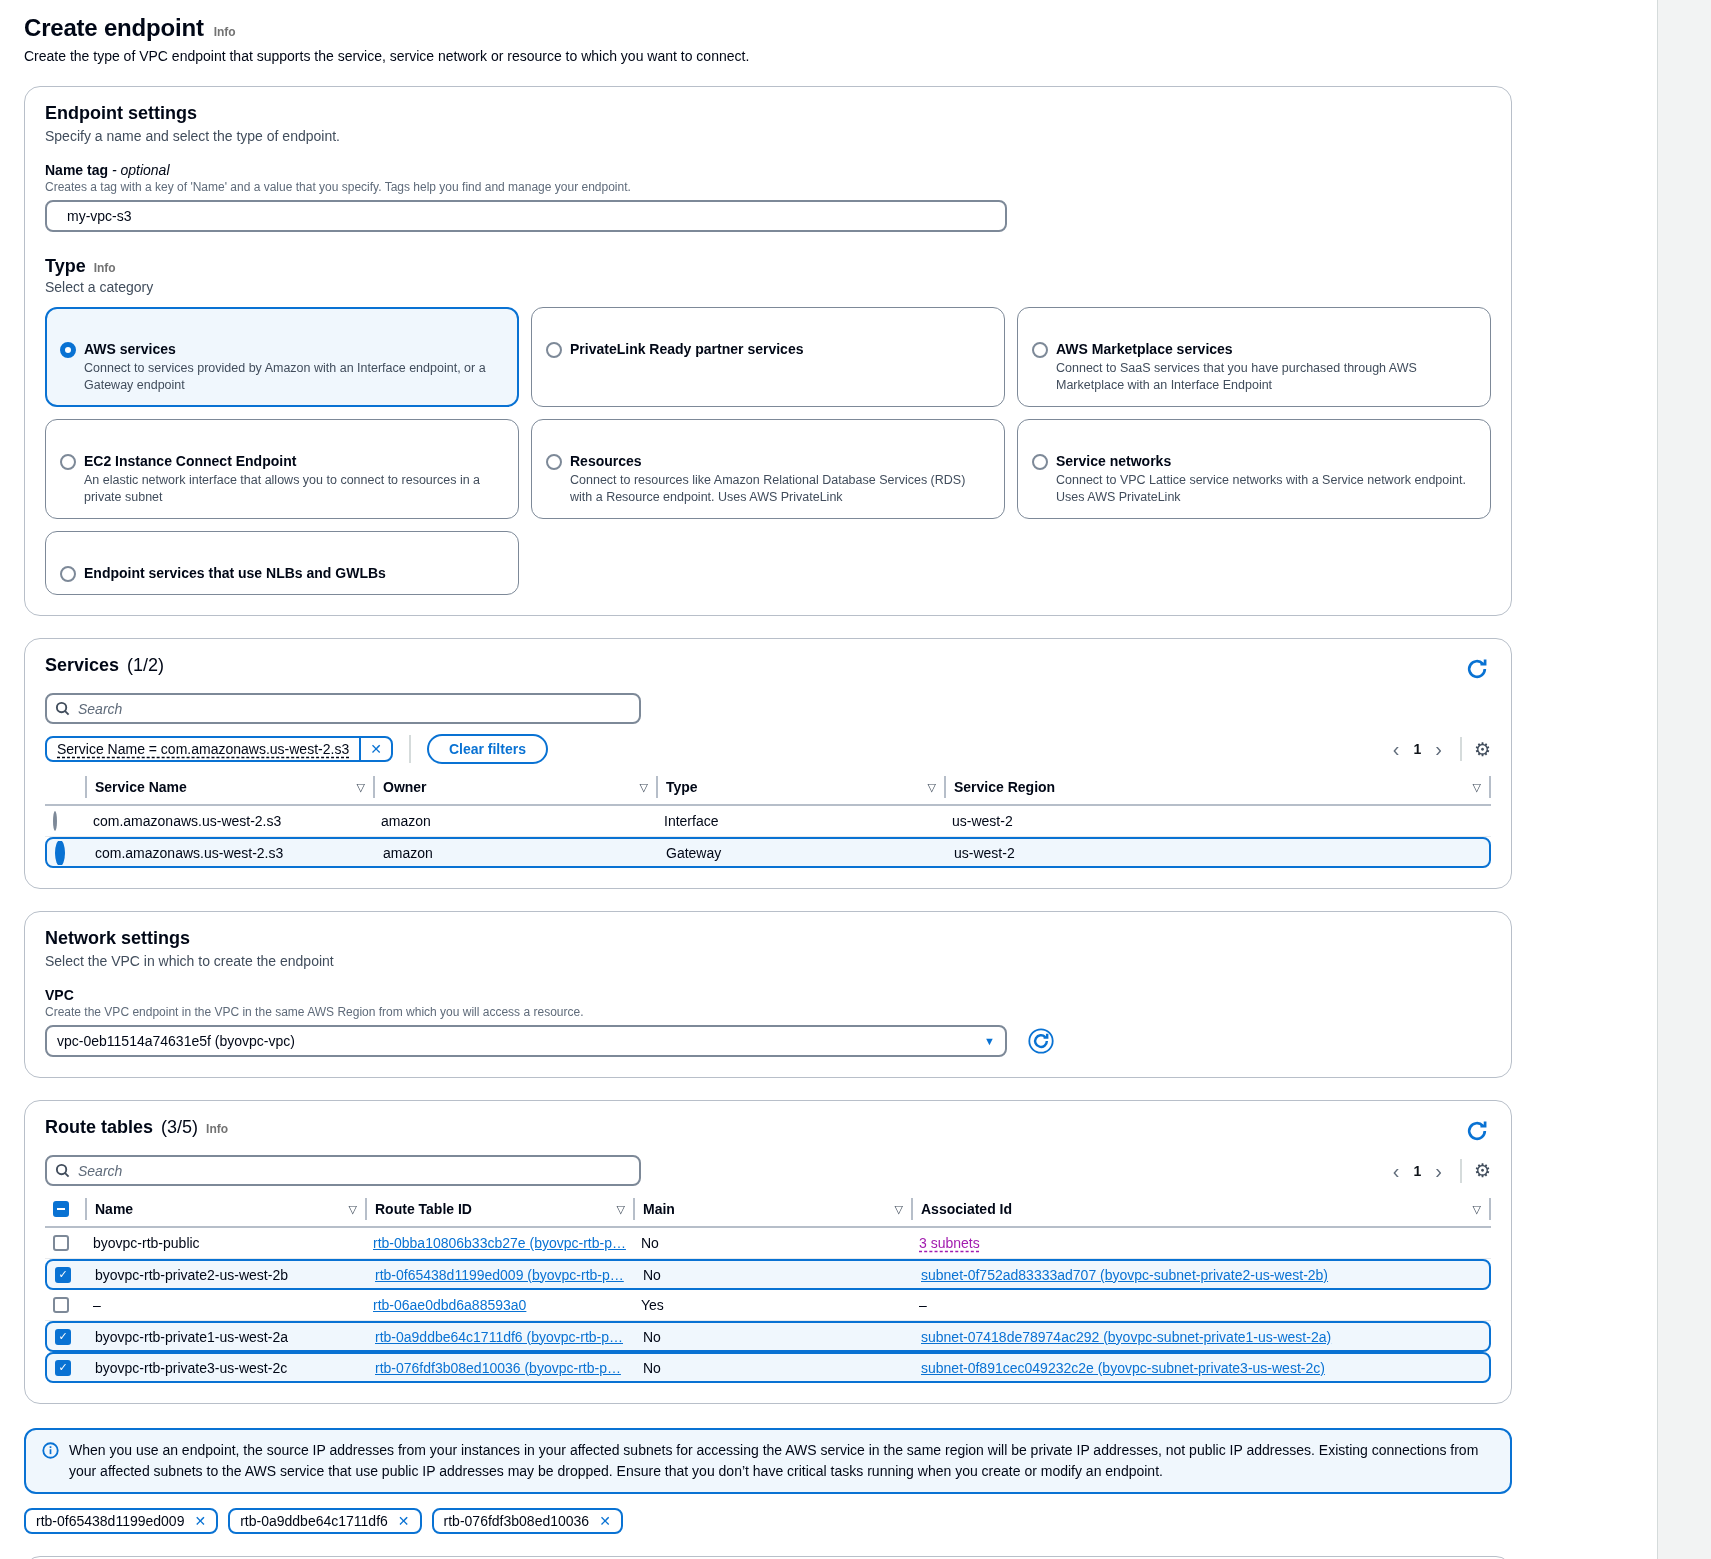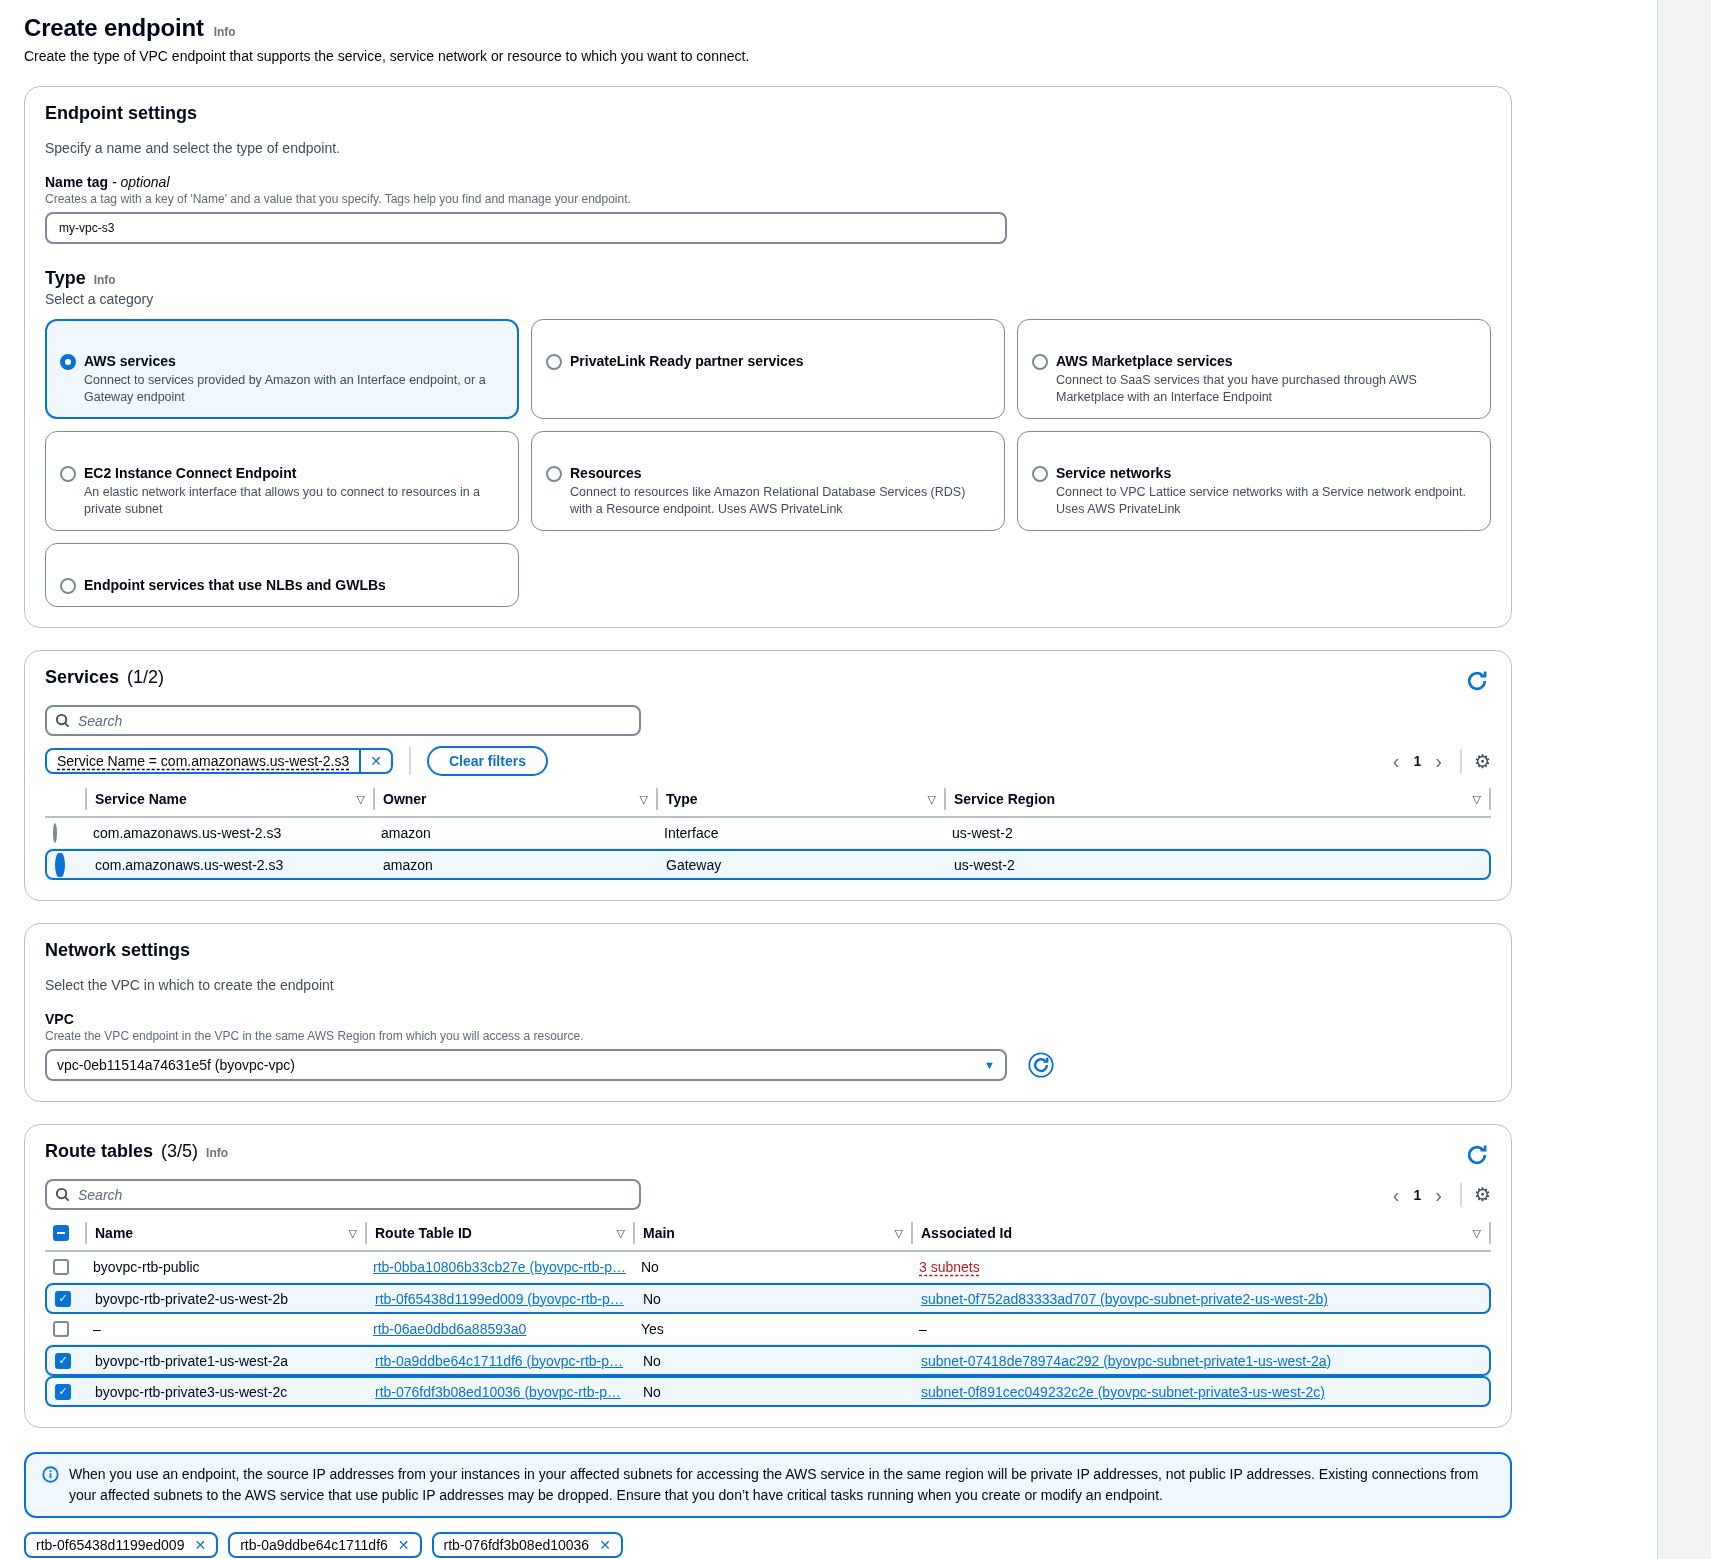--- a/index.html
+++ b/index.html
@@ -23,30 +23,30 @@
 
   
   .card {
     margin-top:22px; background:#fff;
     border:1px solid #b8bfc9; border-radius:16px;
     padding:16px 20px 20px 20px;
   }
   .card-title-row { display:flex; align-items:baseline; gap:8px; }
   .card-title { font-size:18px; font-weight:700; }
   .card-count { font-size:18px; font-weight:400; }
-  .card-desc { margin-top:16px; font-size:14px; color:#414d5c; }
+  .card-desc { margin-top:4px; font-size:14px; color:#414d5c; }
 
   .field-label { margin-top:18px; font-size:14px; font-weight:700; }
   .field-label .optional { font-weight:400; font-style:italic; }
   .field-help { margin-top:2px; font-size:12px; color:#5f6b7a; }
 
   .text-input {
     margin-top:6px; width:962px; height:32px;
     border:2px solid #7d8998; border-radius:8px;
-    padding:0 12px; font-size:12px; color:#000716;
+    padding:0 20px; font-size:14px; color:#000716;
     font-family:inherit; outline:none; background:#fff; display:block;
   }
 
   .sub-label-row { display:flex; align-items:baseline; gap:8px; margin-top:24px; }
   .sub-label { font-size:18px; font-weight:700; }
 
   
   .tiles { margin-top:12px; display:grid; grid-template-columns:repeat(3,1fr); gap:12px; }
   .tile {
     border:1px solid #7d8998; border-radius:12px; background:#fff;
@@ -109,21 +109,21 @@
   .t-hcell .sort { margin-left:auto; font-size:11px; color:#414d5c; cursor:pointer; padding-left:6px; }
   .t-row { display:grid; align-items:center; min-height:31px; border-bottom:1px solid #e9ebed; font-size:14px; }
   .t-row > div { padding:4px 8px; overflow:hidden; white-space:nowrap; }
   .t-row.selected {
     border:2px solid #0972d3; border-radius:8px; background:#f0f7fd; border-bottom:2px solid #0972d3;
   }
   .svc-grid { grid-template-columns:40px 288px 283px 288px 1fr; }
   .rt-grid  { grid-template-columns:40px 280px 268px 278px 1fr; }
 
   a.blue-link { color:#0972d3; text-decoration:underline; cursor:pointer; }
-  .dashed-link { color:#b91c1c; text-decoration:underline dashed; text-underline-offset:3px; cursor:pointer; }
+  .dashed-link { color:#a21caf; text-decoration:underline dashed; text-underline-offset:3px; cursor:pointer; }
 
   .checkbox {
     width:16px; height:16px; border:2px solid #7d8998; border-radius:3px; background:#fff;
     display:flex; align-items:center; justify-content:center; cursor:pointer;
   }
   .checkbox.on, .checkbox.ind { background:#0972d3; border-color:#0972d3; }
   .checkbox.on::after { content:"✓"; color:#fff; font-size:11px; font-weight:700; line-height:1; }
   .checkbox.ind::after { content:""; width:8px; height:2.5px; background:#fff; display:block; }
 
   

